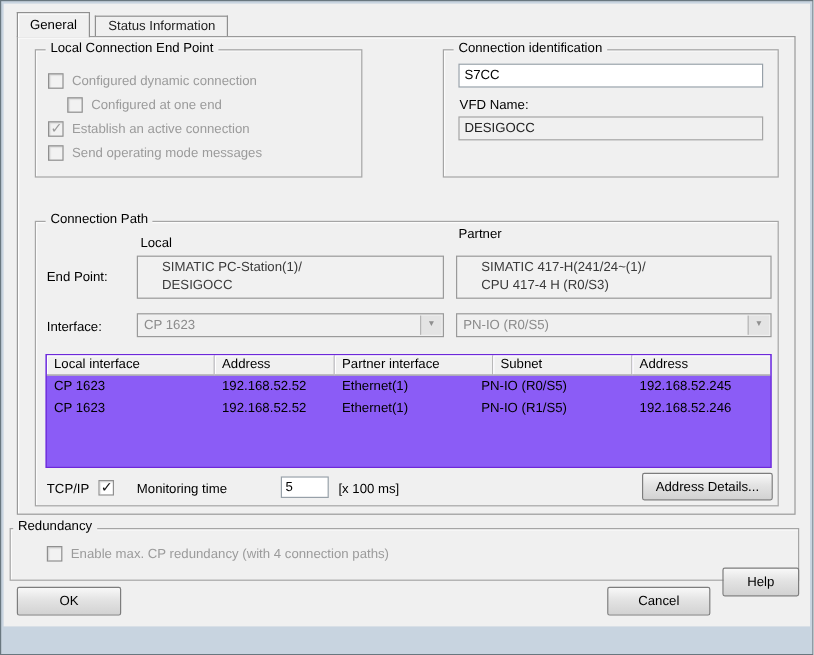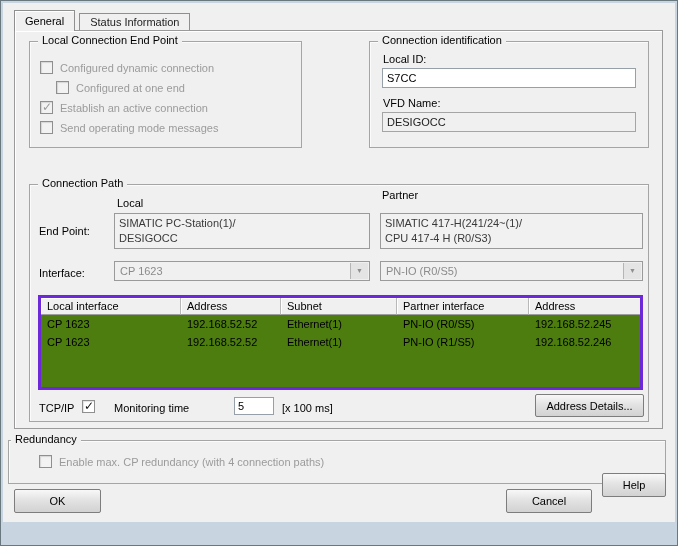--- a/index.html
+++ b/index.html
@@ -51,29 +51,29 @@
   .fldlabel{margin:0 0 3px 1px;}
   input{font-family:inherit;}
   .textfield{display:block;width:100%;box-sizing:border-box;height:20px;border:1px solid #97a0a8;
              background:#fff;font-size:11px;padding:0 4px;color:#000;margin:0 0 9px 0;}
   .textfield.dis{background:#f0f0f0;border-color:#a5a5a5;color:#222;}
   .textfield.mini{position:absolute;width:40px;height:18px;margin:0;padding:0 3px;}
 
   
   .colhdr,.rowlabel{position:absolute;white-space:nowrap;}
   .epbox{position:absolute;box-sizing:border-box;border:1px solid #9a9a9a;background:#f1f1f1;
-         color:#3a3a3a;padding:2px 4px;white-space:pre-line;line-height:15px;overflow:hidden;}
+         color:#3a3a3a;padding:2px 20px;white-space:pre-line;line-height:15px;overflow:hidden;}
   .combo{position:absolute;height:20px;box-sizing:border-box;border:1px solid #9a9a9a;background:#f0f0f0;
          color:#8b8b8b;line-height:18px;padding-left:5px;}
   .arrowbtn{position:absolute;right:1px;top:1px;bottom:1px;width:17px;background:#e4e4e4;
             border-left:1px solid #b5b5b5;text-align:center;color:#8f8f8f;font-size:7px;line-height:16px;}
 
   
   .nettable{position:absolute;left:8px;top:110px;width:605px;height:95px;box-sizing:border-box;
-            border:3px solid #6d28d9;background:#4d7c0f;overflow:hidden;}
+            border:1px solid #6d28d9;background:#8b5cf6;overflow:hidden;}
   .thead{display:flex;}
   .th{box-sizing:border-box;height:17px;line-height:16px;background:#f0f0f0;padding-left:6px;
       border-right:1px solid #b8b8b8;border-bottom:1px solid #9d9d9d;box-shadow:inset 1px 1px 0 #fff;
       white-space:nowrap;overflow:hidden;}
   .trow{display:flex;height:18px;}
   .td{box-sizing:border-box;padding-left:6px;line-height:18px;white-space:nowrap;overflow:hidden;}
   .c0{width:140px;flex:0 0 140px;}
   .c1{width:100px;flex:0 0 100px;}
   .c2{width:116px;flex:0 0 116px;}
   .c3{width:132px;flex:0 0 132px;}
@@ -122,21 +122,20 @@
           <div class="cbrow">
             <span class="cb dis"></span>
             <span class="cblabel dim">Send operating mode messages</span>
           </div>
         </div>
       </div>
 
       <div class="group" style="left:354px;top:10px;width:280px;height:107px;">
         <span class="legend">Connection identification</span>
         <div class="g2inner">
-          <div class="fldlabel">Local ID:</div>
           <input class="textfield" value="S7CC" style="">
           <div class="fldlabel">VFD Name:</div>
           <input class="textfield dis" readonly="" value="DESIGOCC" style="">
         </div>
       </div>
 
       <div class="group" style="left:14px;top:153px;width:620px;height:238px;">
         <span class="legend">Connection Path</span>
 
         <div class="colhdr" style="left:87px;top:12px;">Local</div>
@@ -155,22 +154,22 @@
         </div>
         <div class="combo" style="left:350px;top:76px;width:263px;">
           <span>PN-IO (R0/S5)</span>
           <span class="arrowbtn">▼</span>
         </div>
 
         <div class="nettable">
           <div class="thead">
             <div class="th c0">Local interface</div>
             <div class="th c1">Address</div>
+            <div class="th c3">Partner interface</div>
             <div class="th c2">Subnet</div>
-            <div class="th c3">Partner interface</div>
             <div class="th c4">Address</div>
           </div>
           <div class="trow">
             <span class="td c0">CP 1623</span>
             <span class="td c1">192.168.52.52</span>
             <span class="td c2">Ethernet(1)</span>
             <span class="td c3">PN-IO (R0/S5)</span>
             <span class="td c4">192.168.52.245</span>
           </div>
           <div class="trow">

